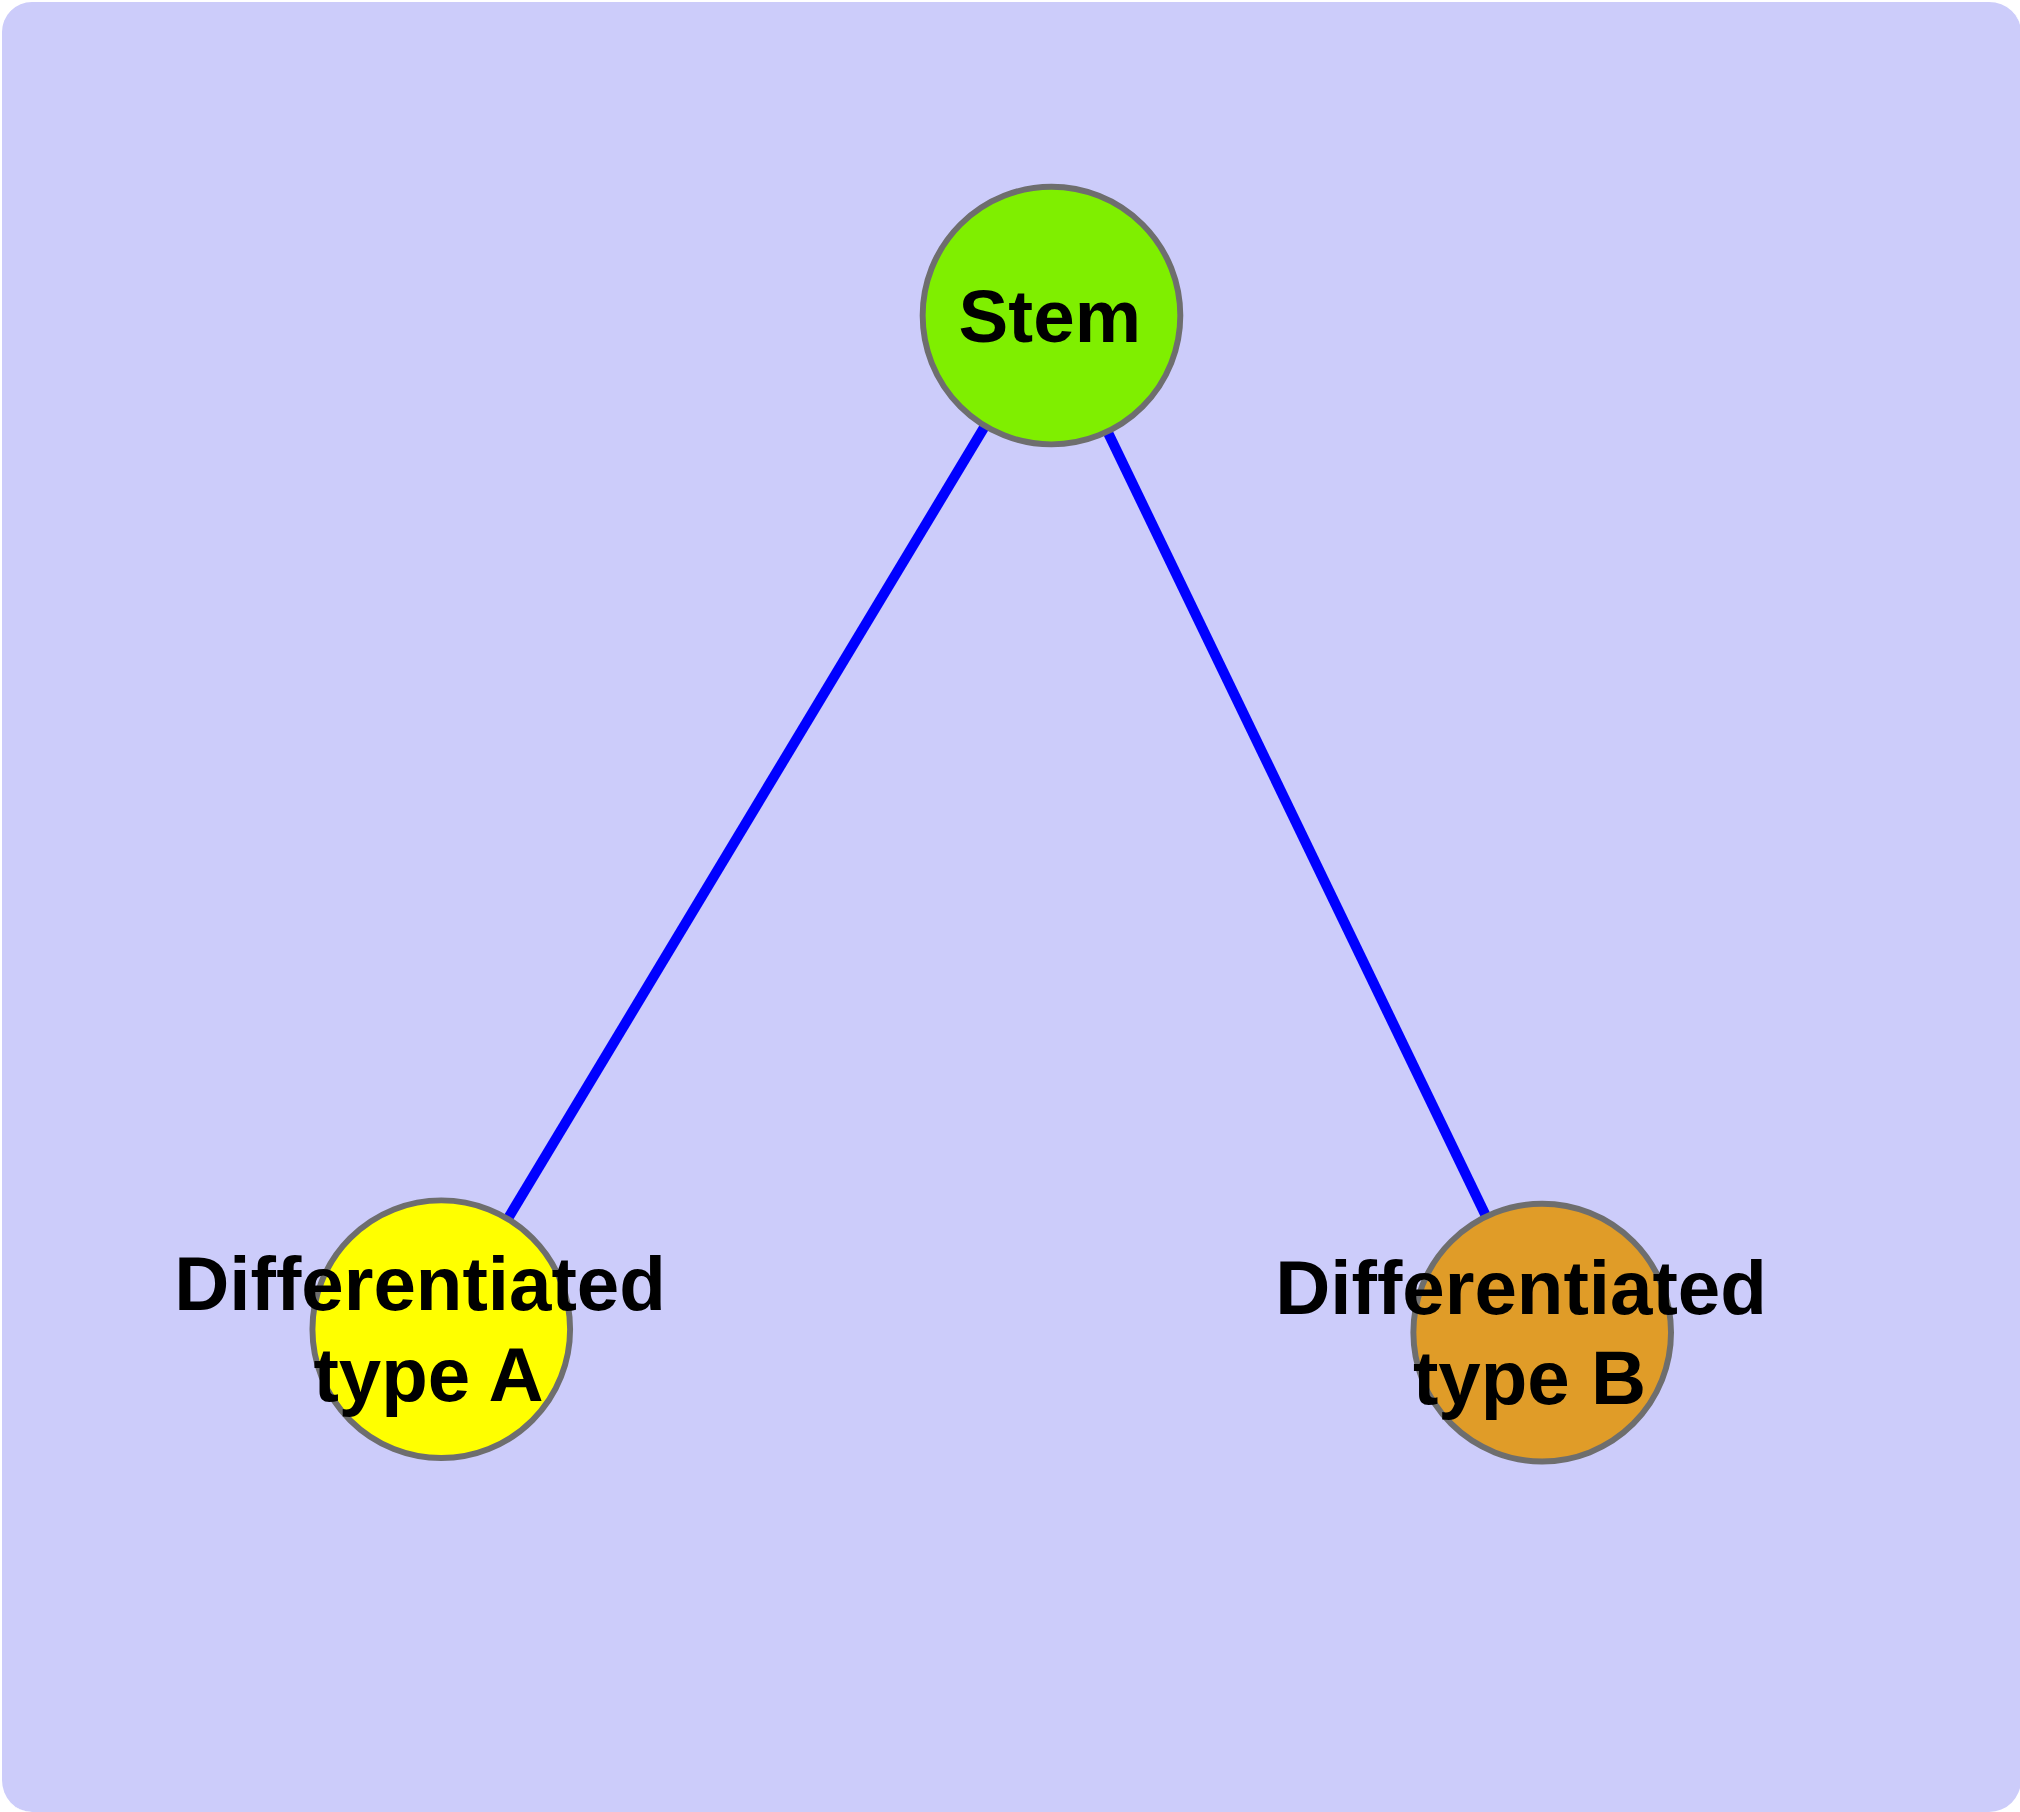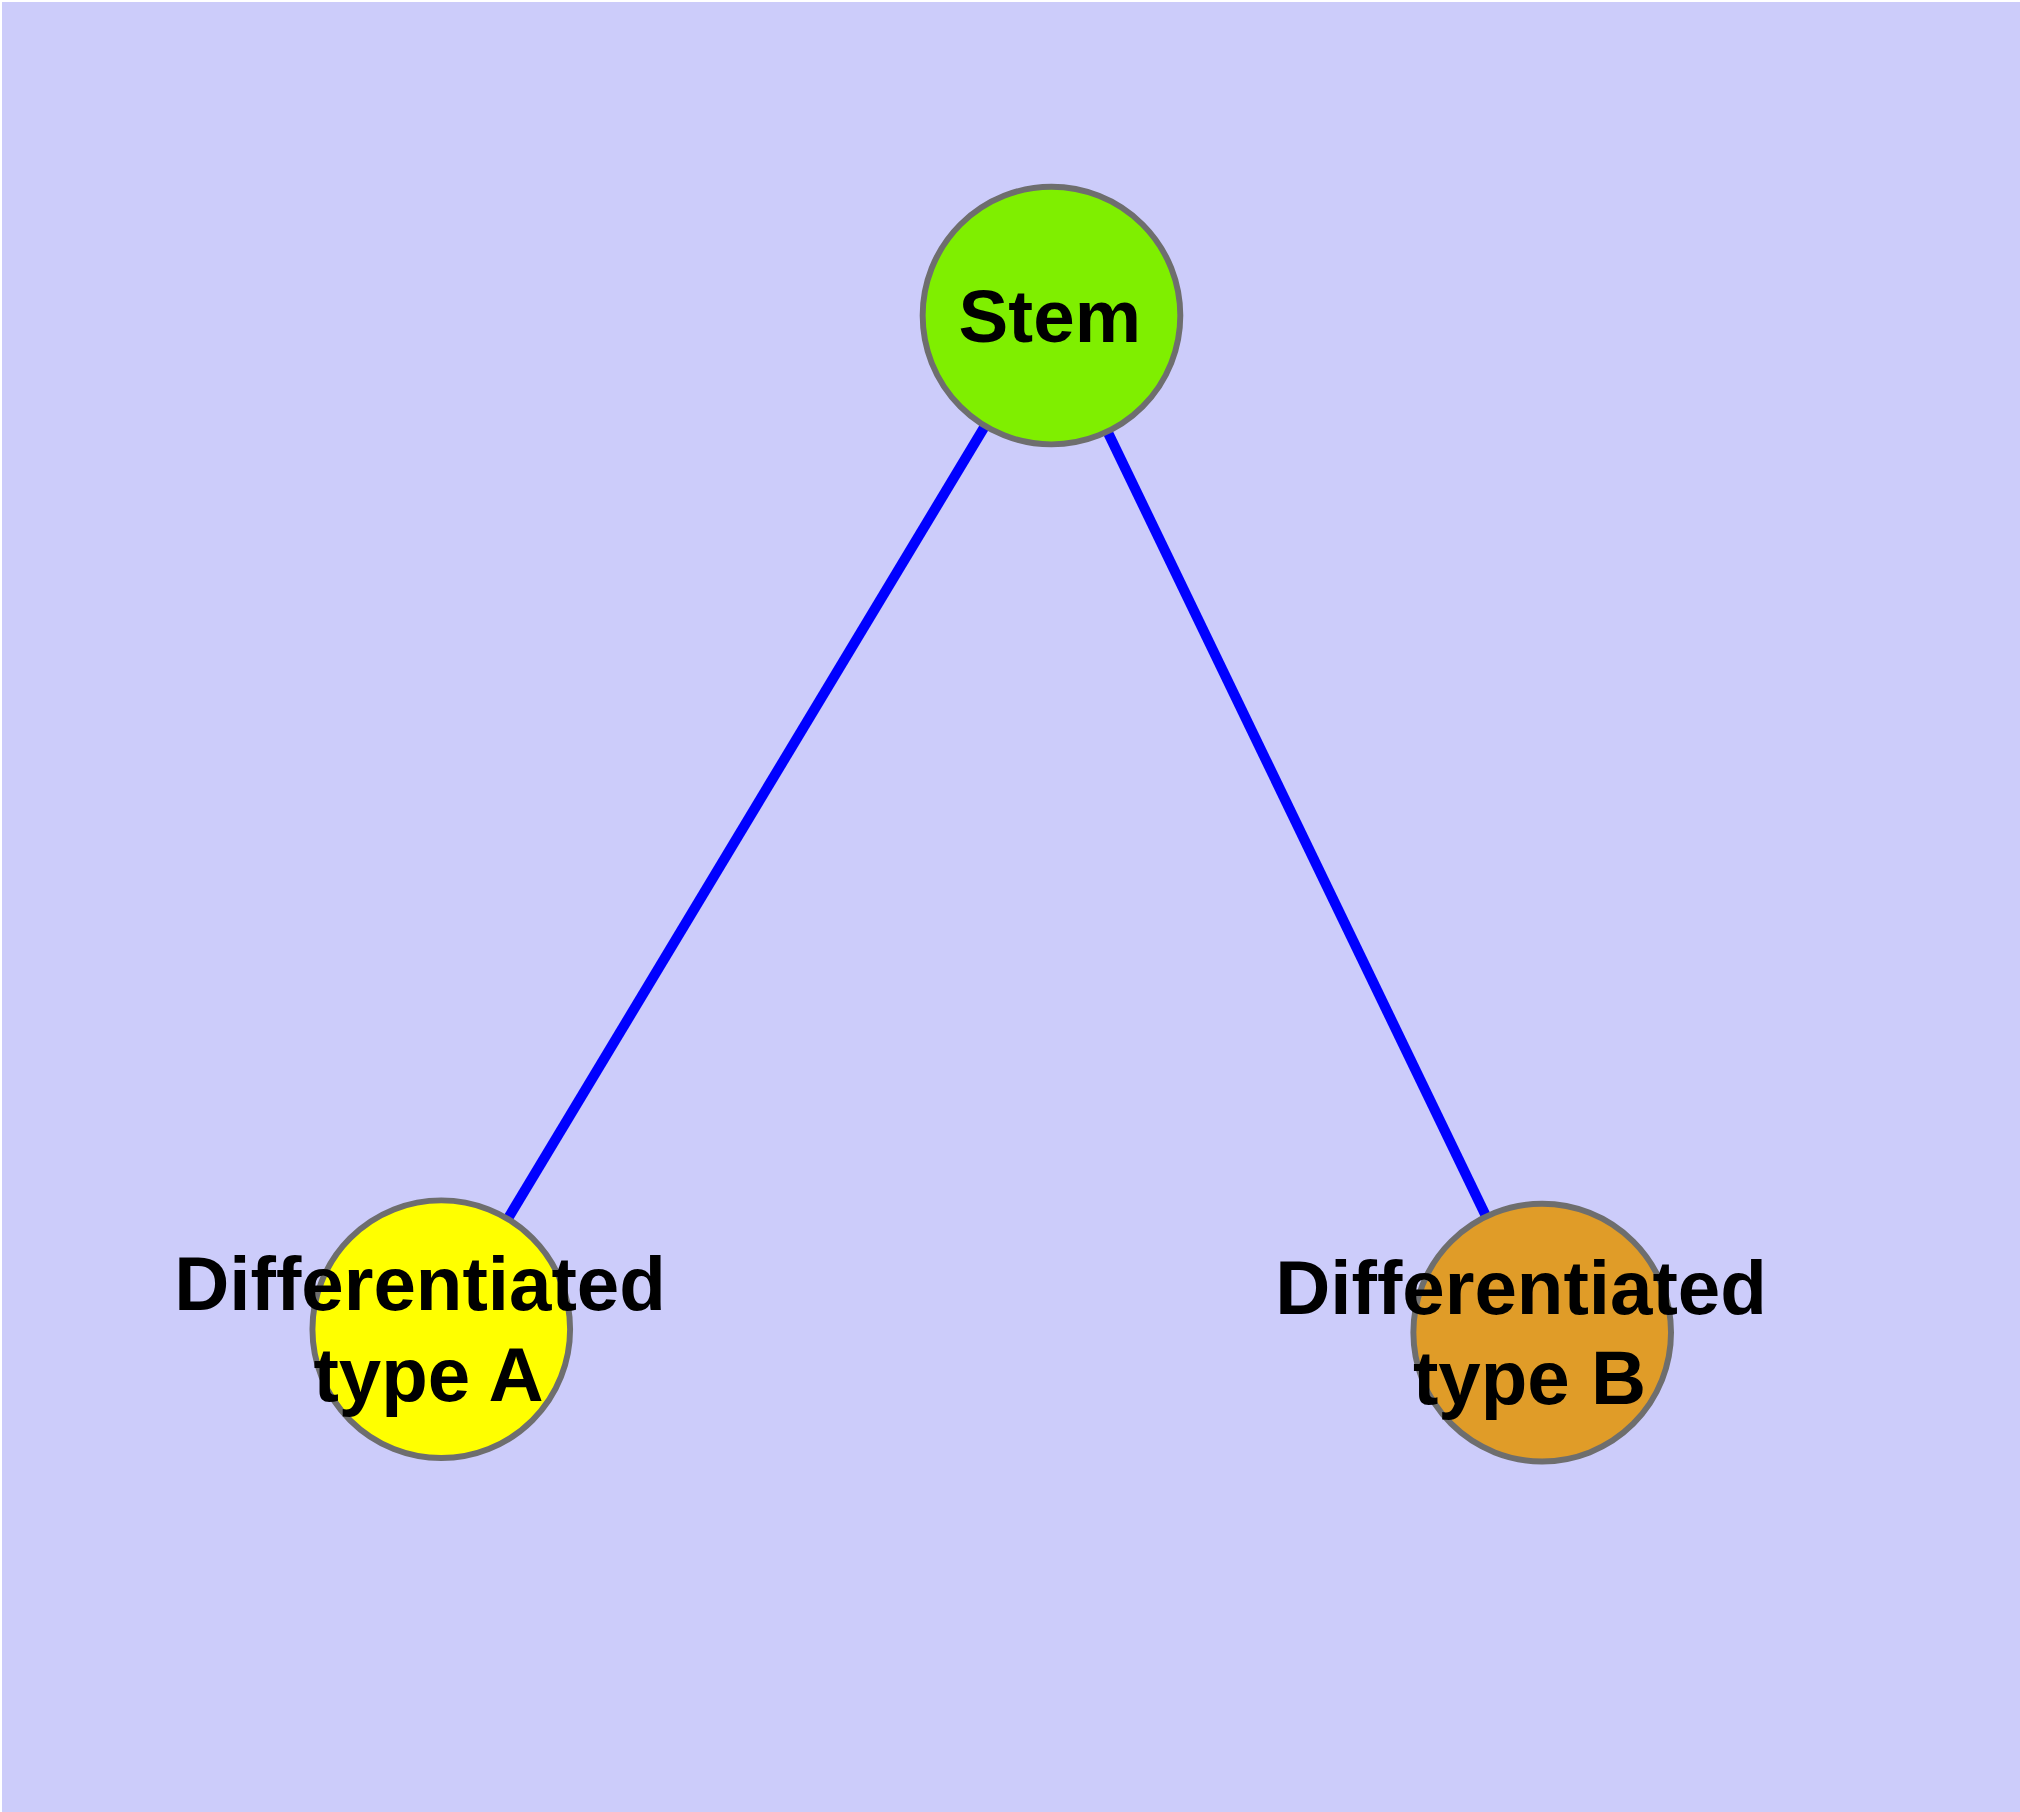--- a/index.html
+++ b/index.html
@@ -10,20 +10,21 @@
   #canvas {
     position: relative;
     width: 2021px;
     height: 1812px;
     background: #ccccfa;
     overflow: hidden;
     font-family: "Liberation Sans", "DejaVu Sans", sans-serif;
     box-sizing: border-box;
     border-left: 2.5px solid #ffffff;
     border-top: 2.5px solid #ffffff;
+    border-radius: 32px;
   }
   #graph-svg {
     position: absolute;
     left: 0;
     top: 0;
     width: 2021px;
     height: 1812px;
     display: block;
   }
   .edge-line {

